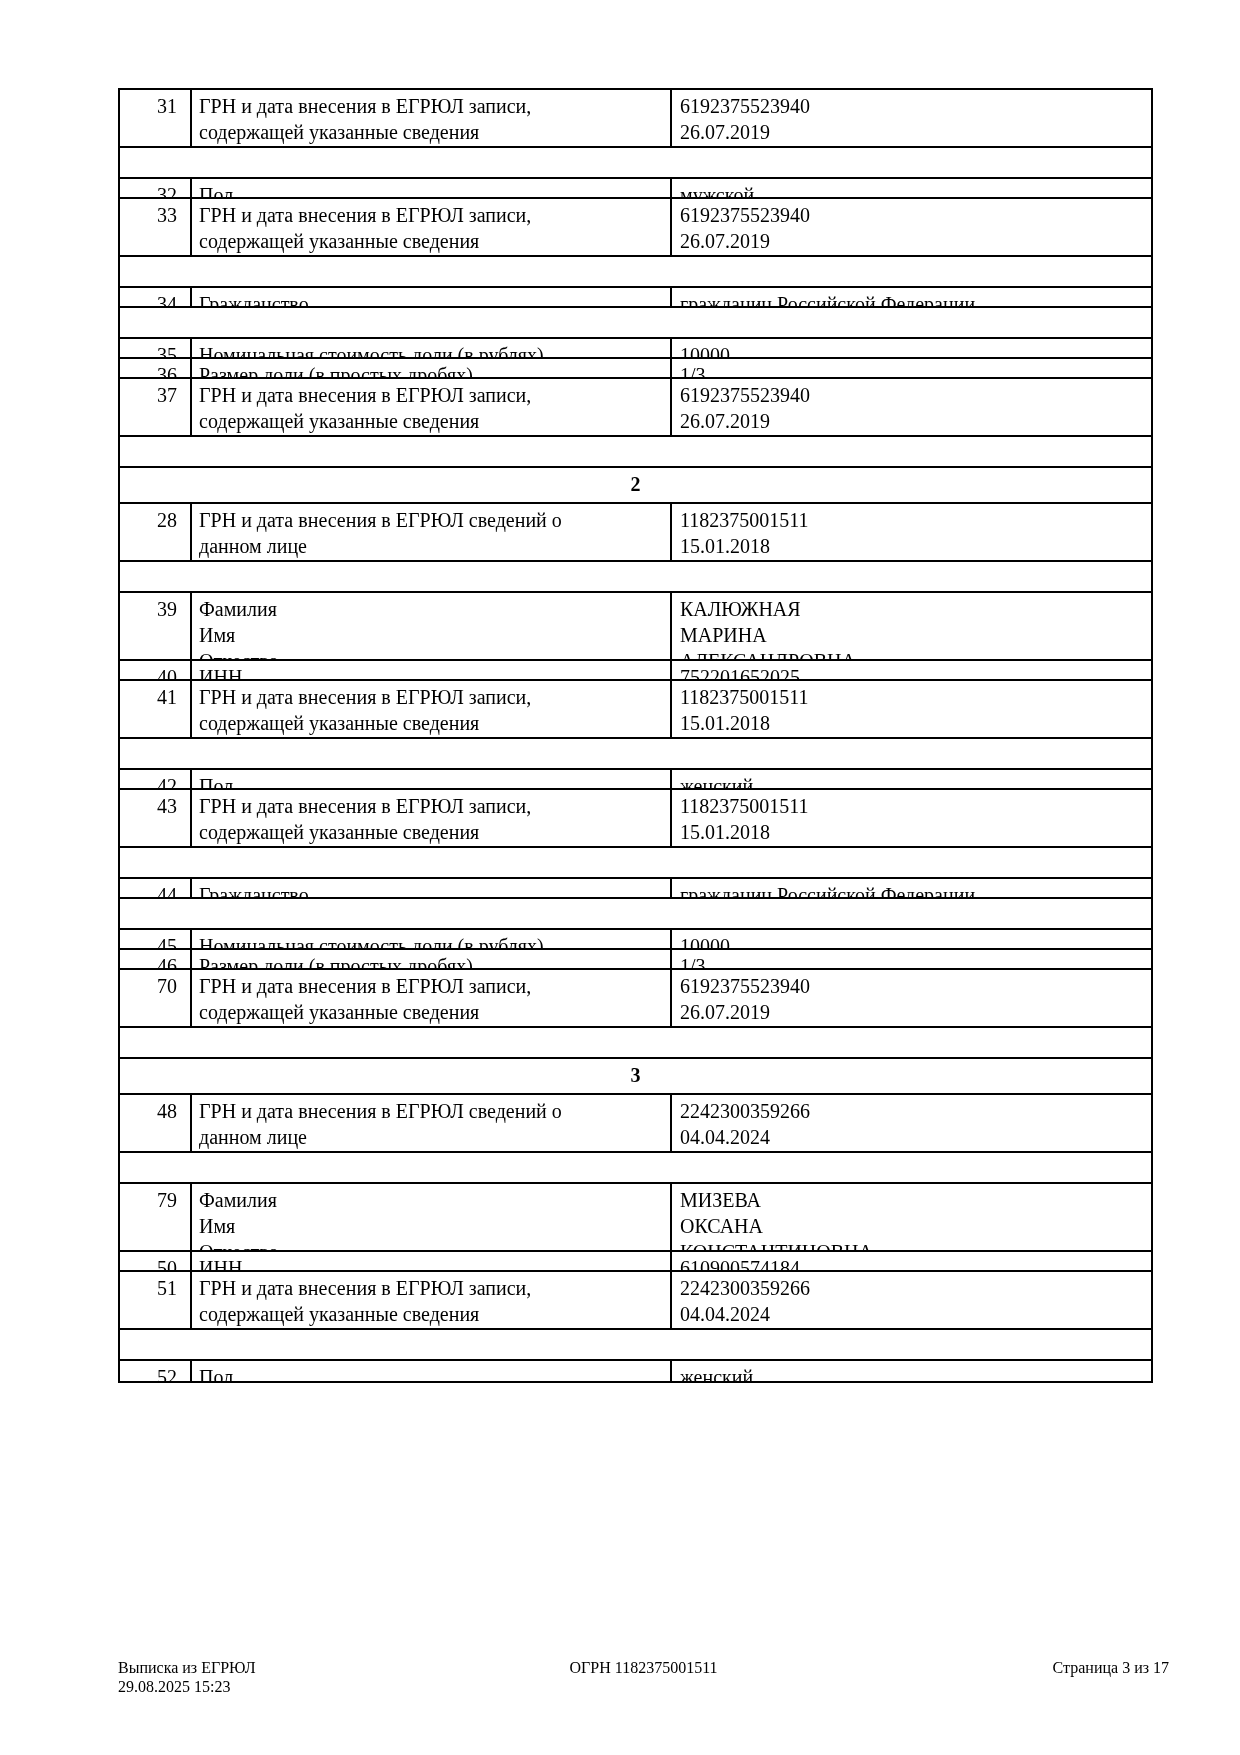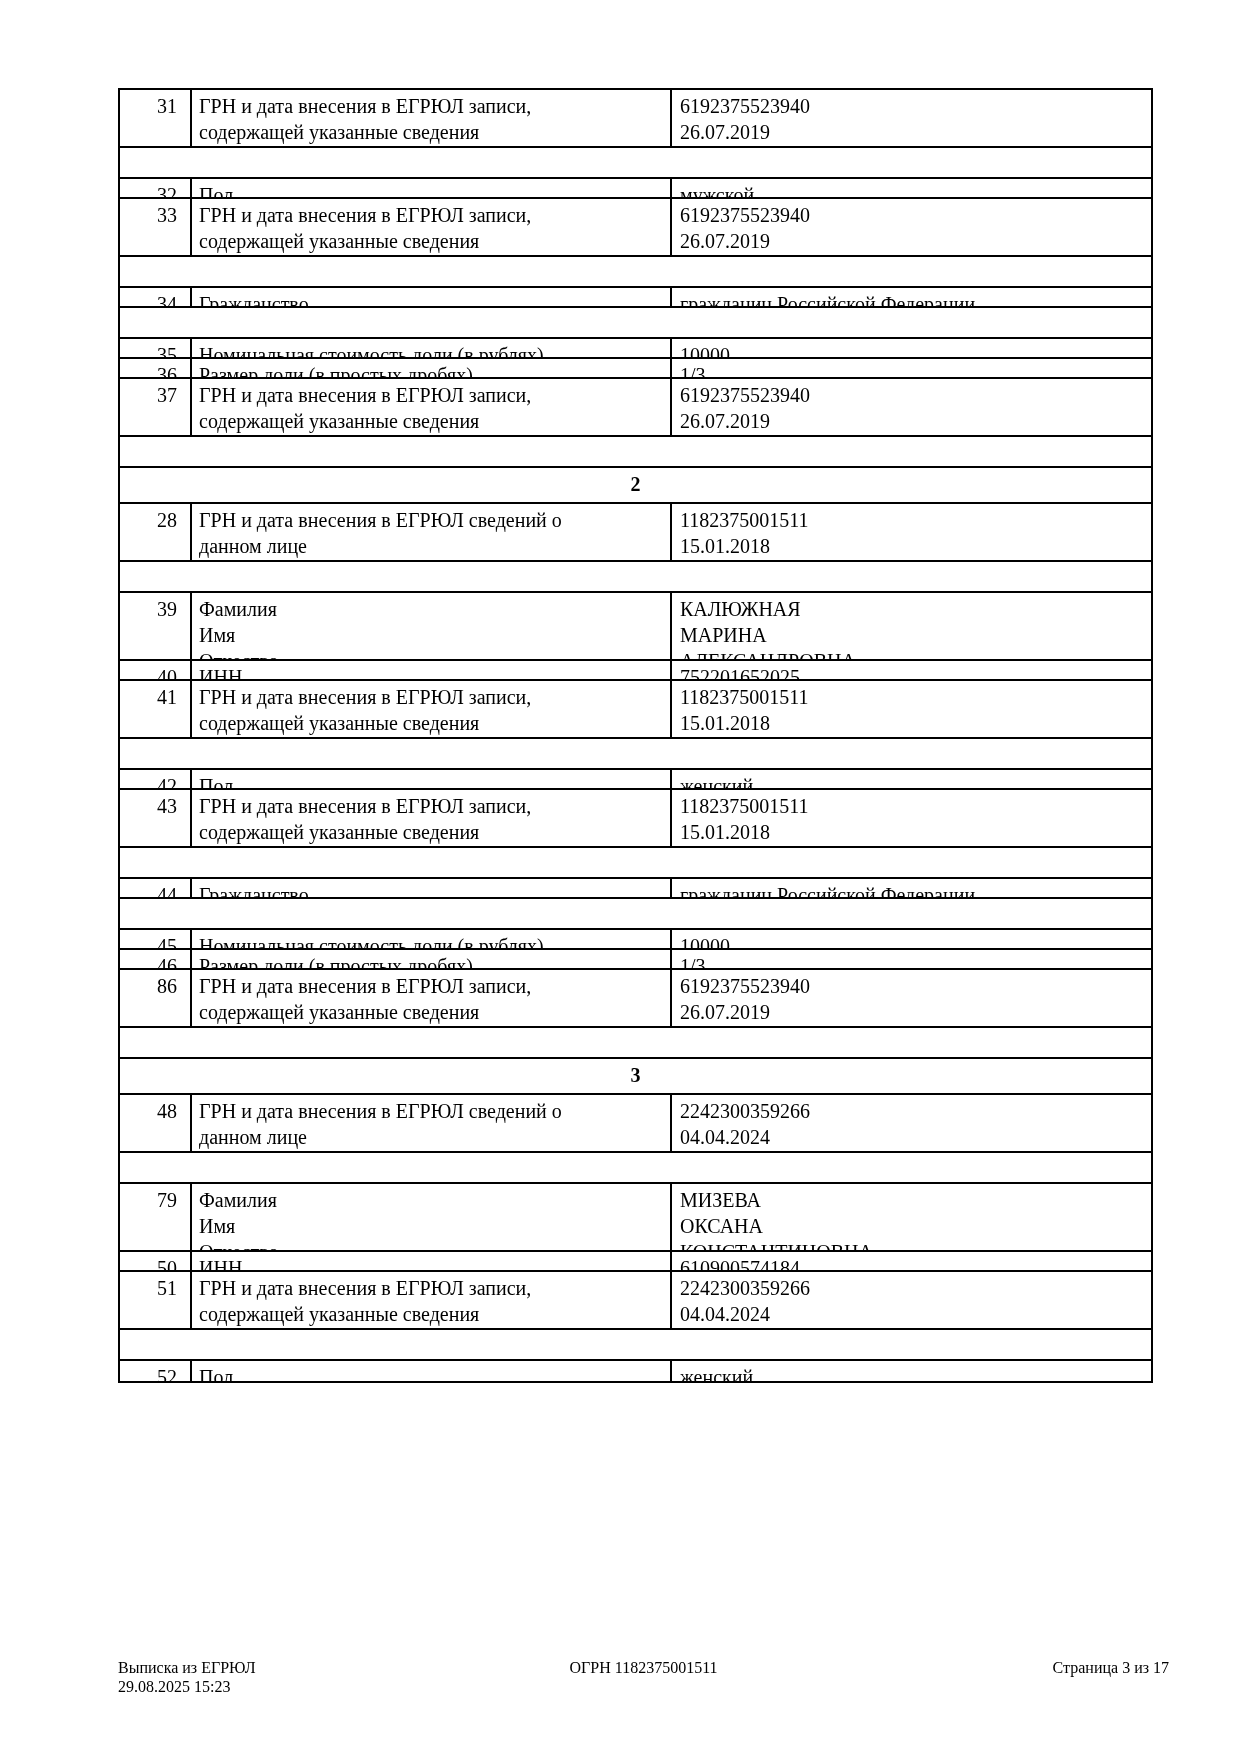--- a/index.html
+++ b/index.html
@@ -225,21 +225,21 @@
     <div class="row r-h1">
       <div class="cell-num">46</div>
       <div class="cell-label">
         <div class="ln">Размер доли (в простых дробях)</div>
       </div>
       <div class="cell-value">
         <div class="ln">1/3</div>
       </div>
     </div>
     <div class="row r-h2">
-      <div class="cell-num">86</div>
+      <div class="cell-num">70</div>
       <div class="cell-label">
         <div class="ln">ГРН и дата внесения в ЕГРЮЛ записи,</div>
         <div class="ln">содержащей указанные сведения</div>
       </div>
       <div class="cell-value">
         <div class="ln">6192375523940</div>
         <div class="ln">26.07.2019</div>
       </div>
     </div>
     <div class="row r-spacer"></div>

